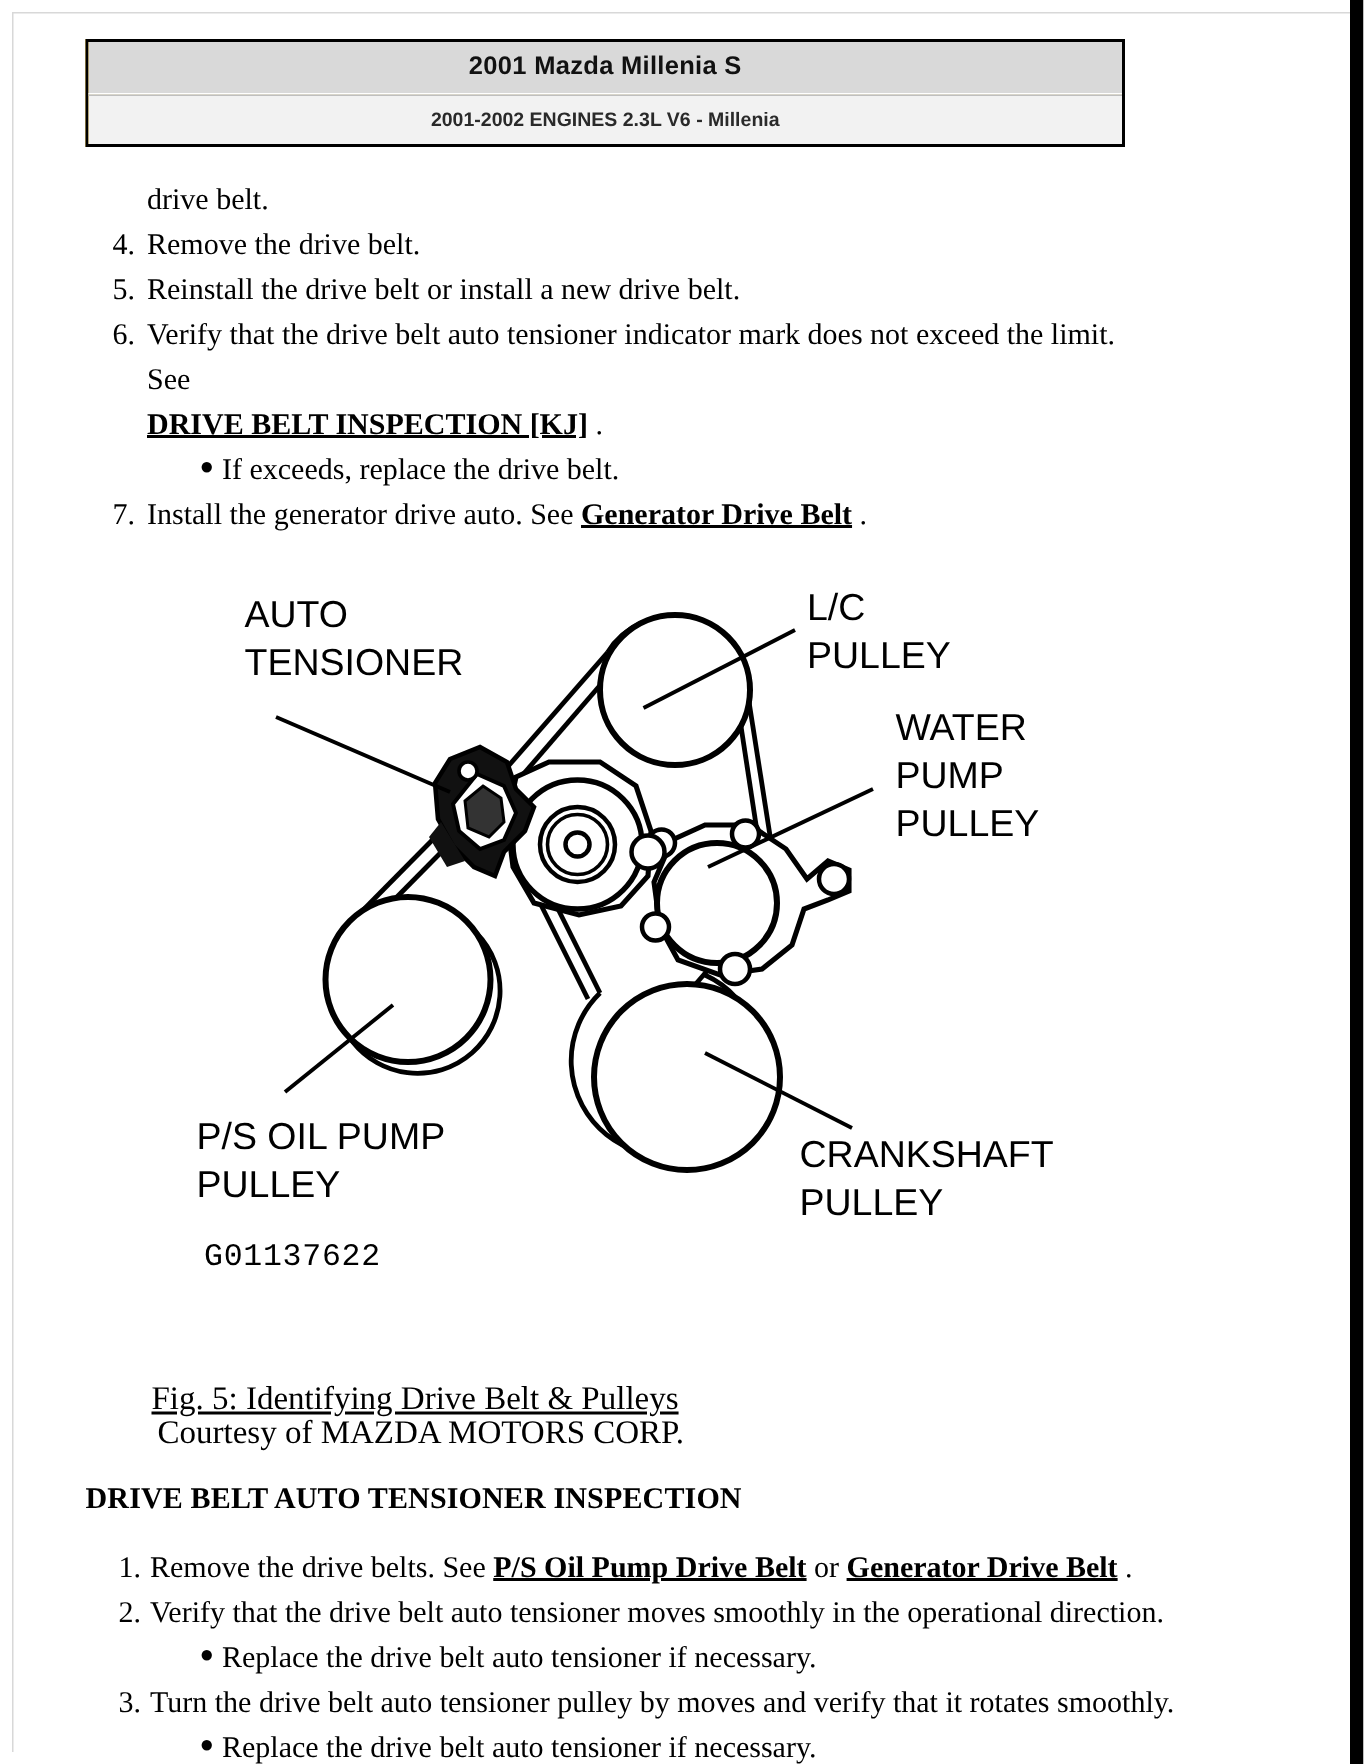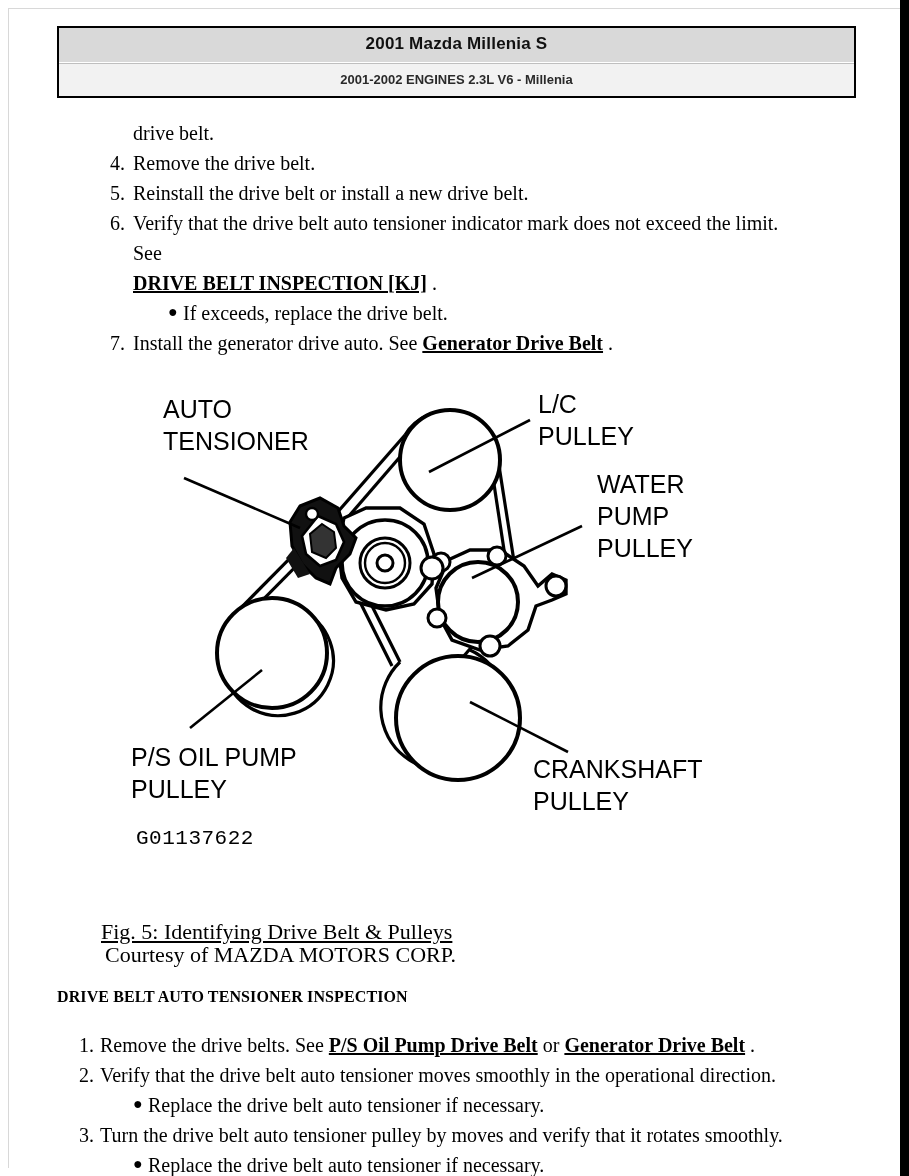--- a/index.html
+++ b/index.html
@@ -41,21 +41,21 @@
     right: 0px; top: 0px;
     width: 9px; height: 1176px;
     background: #000000;
   }
 
   
   .header-box {
     position: absolute;
     left: 57px;
     top: 26px;
-    width: 799px;
+    width: 693px;
     border: 2px solid #000000;
     box-sizing: border-box;
     background: #eab308;
   }
   .header-title-bar {
     background: #d9d9d9;
     border-bottom: 1px solid #ffffff;
     text-align: center;
     padding: 6px 0 8px 0;
     font-family: "Liberation Sans", sans-serif;
@@ -74,21 +74,20 @@
     color: #2a2a2a;
     font-weight: bold;
   }
 
   
   .content {
     position: absolute;
     left: 0;
     top: 118px;
     width: 769px;
-    margin-left: 35px;
   }
 
   .lead-line {
     margin: 0 0 0 98px;
     font-size: 20px;
     line-height: 30px;
   }
 
   ol.num-list {
     list-style: none;
@@ -163,21 +162,21 @@
   }
   .fig-caption .courtesy {
     display: block;
     padding-left: 4px;
   }
 
   .section-heading {
     position: absolute;
     left: 57px;
     top: 988px;
-    font-size: 16px;
+    font-size: 20px;
     font-weight: bold;
     letter-spacing: 0.1px;
   }
 
   .bottom-list {
     position: absolute;
     left: 0;
     top: 1030px;
     width: 909px;
   }

